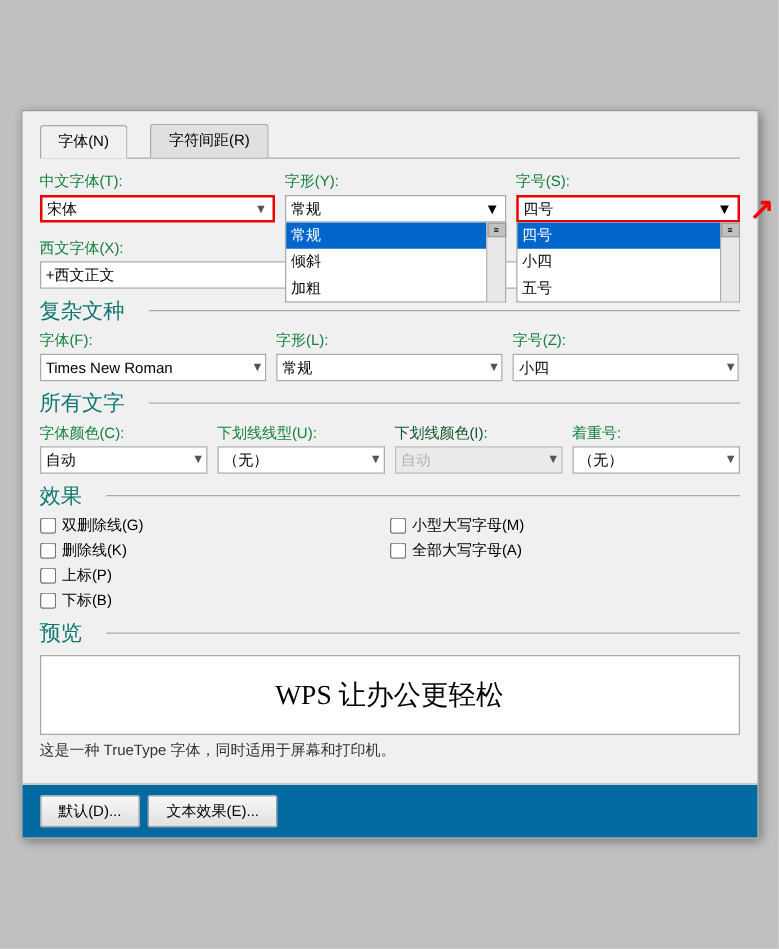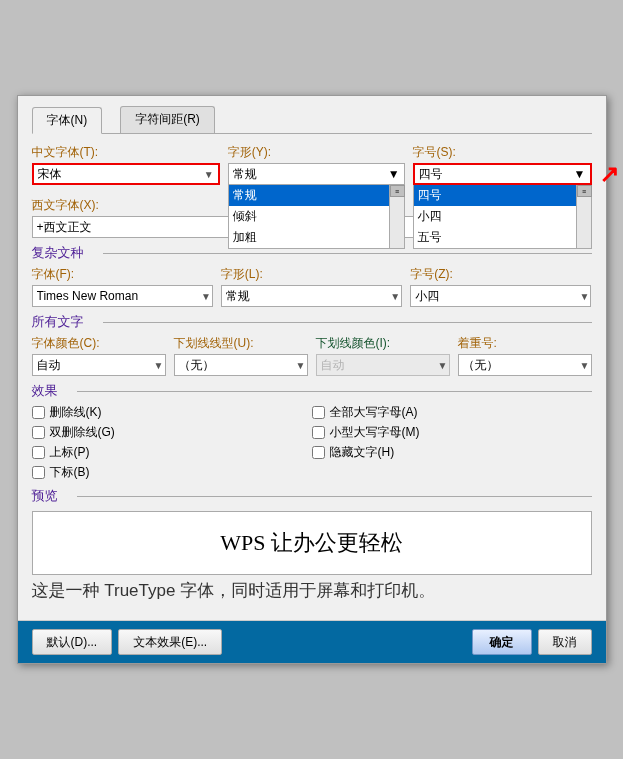--- a/index.html
+++ b/index.html
@@ -77,21 +77,21 @@
       display: flex;
       gap: 8px;
       align-items: flex-start;
     }
     .col-chinese-font { flex: 2.2; }
     .col-style { flex: 1.2; }
     .col-size { flex: 1; }
     .field-label {
       font-size: 12px;
       margin-bottom: 2px;
-      color: #a16207;
+      color: #15803d;
     }
     select, .fake-select {
       width: 100%;
       height: 22px;
       border: 1px solid #aaa;
       background: white;
       font-size: 12px;
       padding: 0 4px;
       appearance: none;
       -webkit-appearance: none;
@@ -219,22 +219,22 @@
       background: #0066cc;
       color: white;
     }
     
     .group-divider {
       display: flex;
       align-items: center;
       margin: 6px 0 4px 0;
     }
     .group-divider-label {
-      font-size: 13px;
-      color: #4c1d95;
+      font-size: 17px;
+      color: #0f766e;
       margin-right: 19px;
       white-space: nowrap;
     }
     .group-divider-line {
       flex: 1;
       height: 1px;
       background: #aaa;
     }
     
     .fuza-row {
@@ -281,21 +281,21 @@
       padding: 16px;
       background: white;
       min-height: 60px;
       display: flex;
       align-items: center;
       justify-content: center;
       font-size: 22px;
       font-family: "SimSun", serif;
     }
     .preview-note {
-      font-size: 17px;
+      font-size: 12px;
       color: #333;
       margin-bottom: 8px;
     }
     
     .footer {
       display: flex;
       gap: 8px;
       padding: 8px 14px;
       border-top: 1px solid #ccc;
       background: #0369a1;
@@ -498,47 +498,43 @@
 
     <div class="group-divider" style="margin-top:6px;align-items:center;">
       <span class="group-divider-label">效果</span>
       <div class="group-divider-line"></div>
     </div>
 
     <div class="effects-grid">
       <div class="effects-col">
         <div class="checkbox-row">
           <input type="checkbox" style="">
-          <span>删除线(K)</span>
+          <span>双删除线(G)</span>
         </div>
         <div class="checkbox-row">
           <input type="checkbox" style="">
-          <span>双删除线(G)</span>
+          <span>删除线(K)</span>
         </div>
         <div class="checkbox-row">
           <input type="checkbox" style="">
           <span>上标(P)</span>
         </div>
         <div class="checkbox-row">
           <input type="checkbox" style="">
           <span>下标(B)</span>
         </div>
       </div>
       <div class="effects-col">
         <div class="checkbox-row">
           <input type="checkbox" style="">
-          <span>全部大写字母(A)</span>
+          <span>小型大写字母(M)</span>
         </div>
         <div class="checkbox-row">
           <input type="checkbox" style="">
-          <span>小型大写字母(M)</span>
-        </div>
-        <div class="checkbox-row">
-          <input type="checkbox" style="">
-          <span>隐藏文字(H)</span>
+          <span>全部大写字母(A)</span>
         </div>
       </div>
     </div>
 
     <div class="group-divider" style="margin-top:6px;">
       <span class="group-divider-label">预览</span>
       <div class="group-divider-line"></div>
     </div>
 
     <div class="preview-box">
@@ -546,18 +542,14 @@
     </div>
 
     <div class="preview-note">这是一种 TrueType 字体，同时适用于屏幕和打印机。</div>
   </div>
 
   <div class="footer">
     <div class="footer-left">
       <button class="btn">默认(D)...</button>
       <button class="btn">文本效果(E)...</button>
     </div>
-    <div class="footer-right">
-      <button class="btn btn-confirm">确定</button>
-      <button class="btn">取消</button>
-    </div>
   </div>
 </div>
 
 </body></html>

